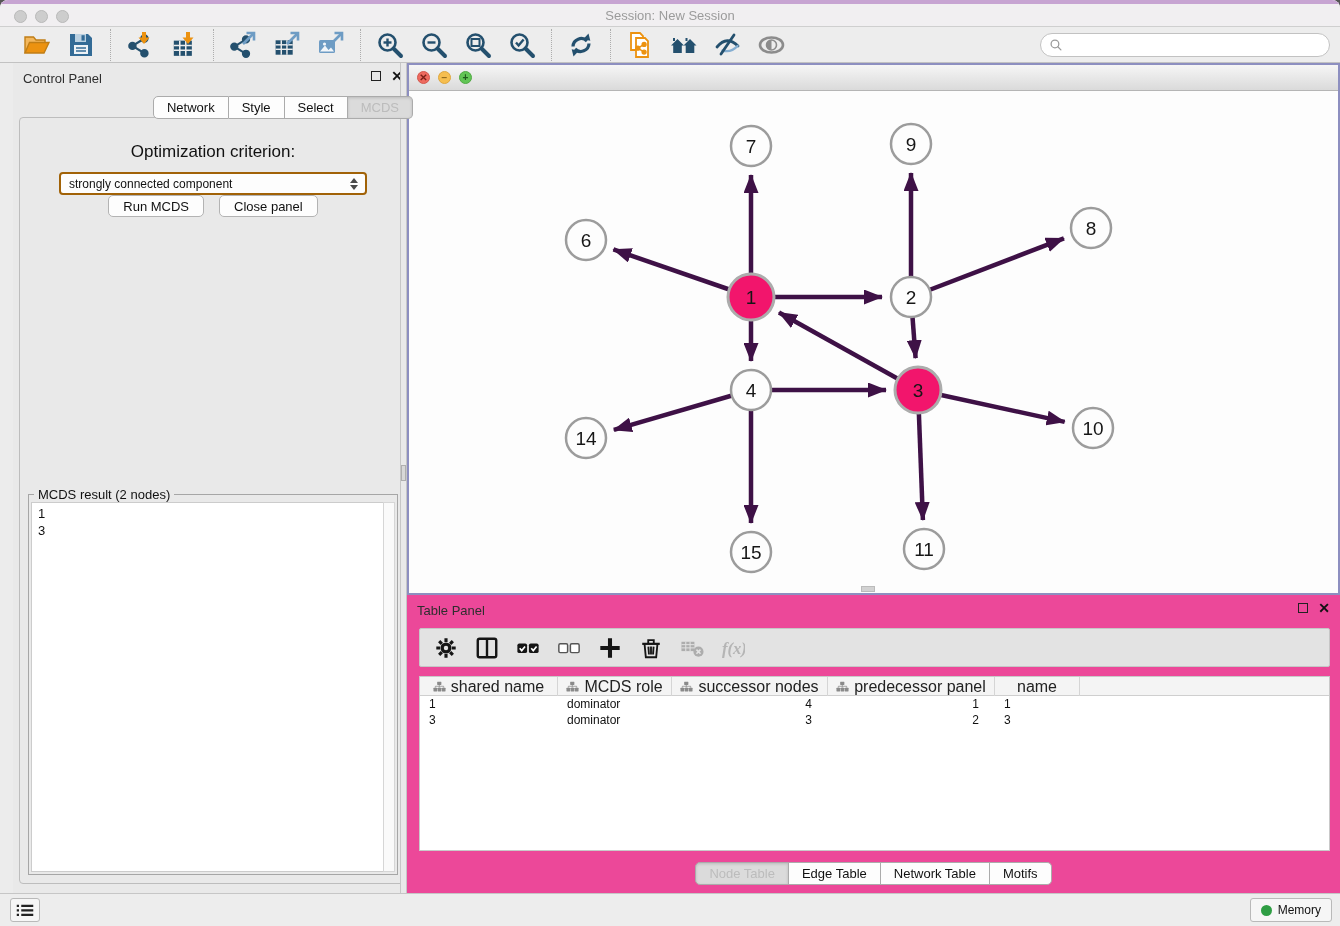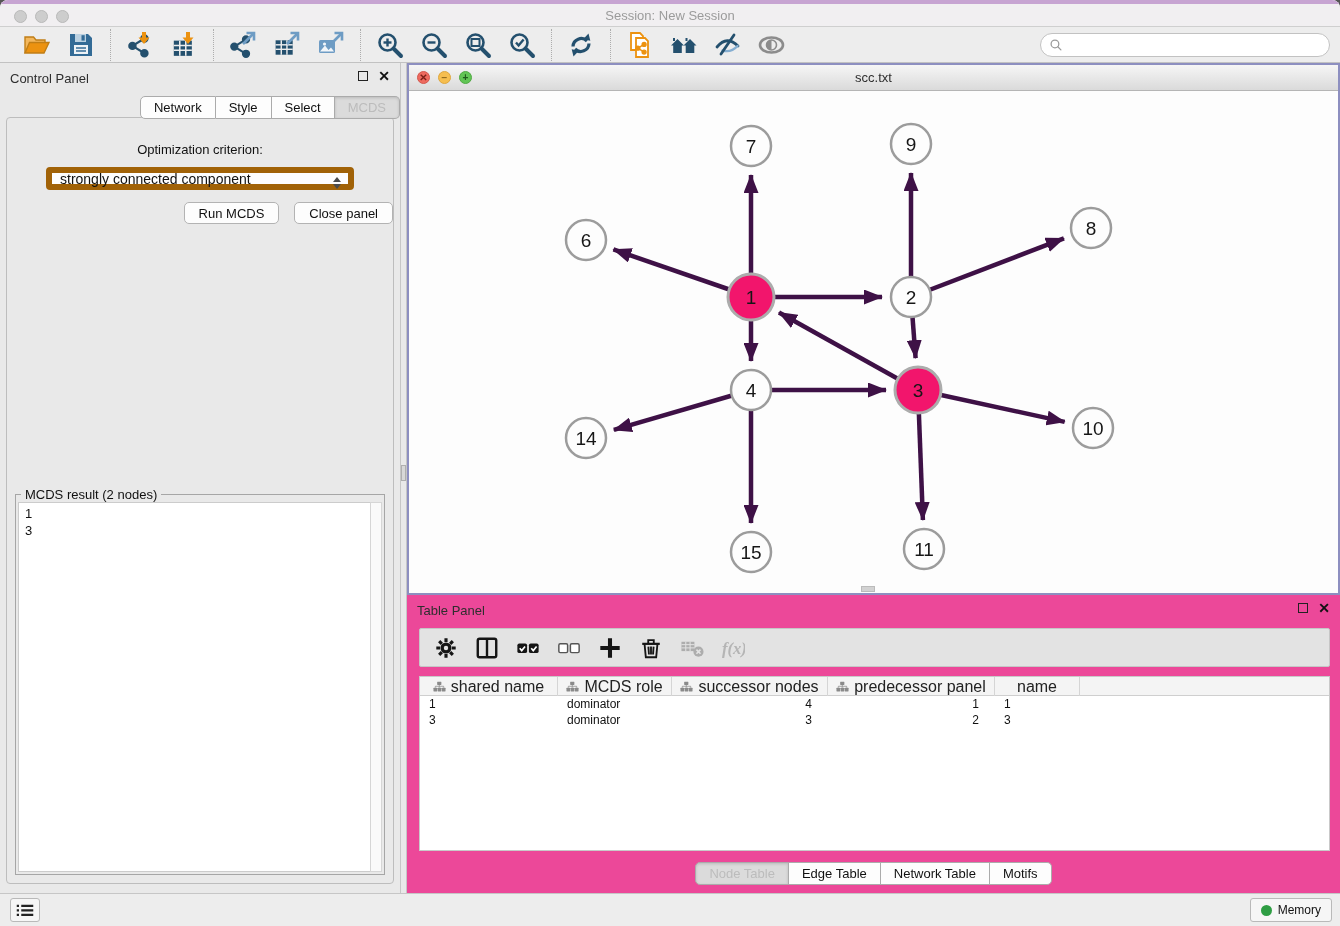--- a/index.html
+++ b/index.html
@@ -43,32 +43,32 @@
   .float-glyph { width: 10px; height: 10px; border: 1.6px solid #222; display: inline-block; }
   .close-glyph { font-size: 14px; font-weight: bold; color: #111; line-height: 10px; }
   
   .seg { display: inline-flex; }
   .seg .tab { padding: 3px 13px; font-size: 13px; background: #FDFDFD; color: #111;
     border: 1px solid #ABABAB; border-left: none; cursor: default; white-space: nowrap; }
   .seg .tab:first-child { border-left: 1px solid #ABABAB; border-radius: 5px 0 0 5px; }
   .seg .tab:last-child { border-radius: 0 5px 5px 0; }
   .seg .tab.selected { background: #DBDBDB; color: #BCBCBC; box-shadow: inset 0 1px 3px rgba(0,0,0,.15); }
   
-  #control-panel { position: absolute; left: 0; top: 63px; width: 400px; bottom: 33px; background: #E9E9E9; }
+  #control-panel { position: absolute; left: 13px; top: 63px; width: 400px; bottom: 33px; background: #E9E9E9; }
   #cp-tabs { position: absolute; top: 33px; left: 0; right: 0; text-align: right; z-index: 2; }
   #cp-box { position: absolute; left: 6px; right: 6px; top: 54px; bottom: 9px;
     border: 1px solid #BDBDBD; border-radius: 4px; background: #E9E9E9; }
-  #criterion-label { margin-top: 24px; text-align: center; font-size: 13px; color: #111; }
+  #criterion-label { margin-top: 24px; text-align: center; font-size: 17px; color: #111; }
   #criterion-select { margin: 10px auto 0 auto; width: 308px; height: 23px; background: #FDFDFD;
-    border: 6px solid #a16207; border-radius: 4px; display: flex; align-items: center;
-    padding: 0 8px; font-size: 14px; color: #111; position: relative; }
+    border: 2px solid #a16207; border-radius: 4px; display: flex; align-items: center;
+    padding: 0 8px; font-size: 12px; color: #111; position: relative; }
   .spinner { position: absolute; right: 7px; top: 4px; display: flex; flex-direction: column; gap: 2px; }
   .spin-up { width: 0; height: 0; border-left: 4px solid transparent; border-right: 4px solid transparent; border-bottom: 5px solid #4A4A4A; }
   .spin-dn { width: 0; height: 0; border-left: 4px solid transparent; border-right: 4px solid transparent; border-top: 5px solid #4A4A4A; }
-  #cp-buttons { margin-top: 12px; display: flex; justify-content: flex-end; gap: 15px; }
+  #cp-buttons { display: flex; justify-content: center; gap: 15px; }
   .cp-btn { min-width: 94px; height: 22px; background: #FDFDFD; border: 1px solid #B3B3B3;
     border-radius: 5px; font-size: 13px; color: #111; padding: 0 14px;
     font-family: "Liberation Sans", sans-serif; }
   #mcds-group { position: absolute; left: 8px; right: 8px; top: 376px; bottom: 8px;
     border: 1px solid #A6A6A6; }
   #mcds-group-title { position: absolute; top: -8px; left: 5px; background: #E9E9E9;
     padding: 0 4px; font-size: 13px; color: #111; }
   #mcds-list { position: absolute; left: 2px; right: 14px; top: 7px; bottom: 2px;
     background: #fff; border: 1px solid #CCC; border-right: none; overflow: hidden;
     font-size: 13px; color: #111; padding: 2px 0 0 6px; line-height: 17px; }
@@ -376,21 +376,20 @@
     <div id="v-splitter-handle"></div>
   </div>
 
   <div id="network-frame">
     <div id="net-titlebar">
       <div class="net-traffic">
         <div class="ntl red">✕</div>
         <div class="ntl yellow">−</div>
         <div class="ntl green">+</div>
       </div>
-      <div id="net-title">scc.txt</div>
     </div>
     <div id="canvas">
       <svg id="graph-svg" width="929" height="503">
           <defs>
             <marker id="arrow" markerUnits="userSpaceOnUse" markerWidth="19" markerHeight="15" refX="18" refY="7.5" orient="auto">
               <path d="M0 0 L19 7.5 L0 15 Z" fill="#3E1146"></path>
             </marker>
           </defs>
           <line x1="342" y1="206" x2="342" y2="84" stroke="#3E1146" stroke-width="4.5" marker-end="url(#arrow)"></line>
           <line x1="342" y1="206" x2="204.41051595857292" y2="158.46908733114336" stroke="#3E1146" stroke-width="4.5" marker-end="url(#arrow)"></line>

